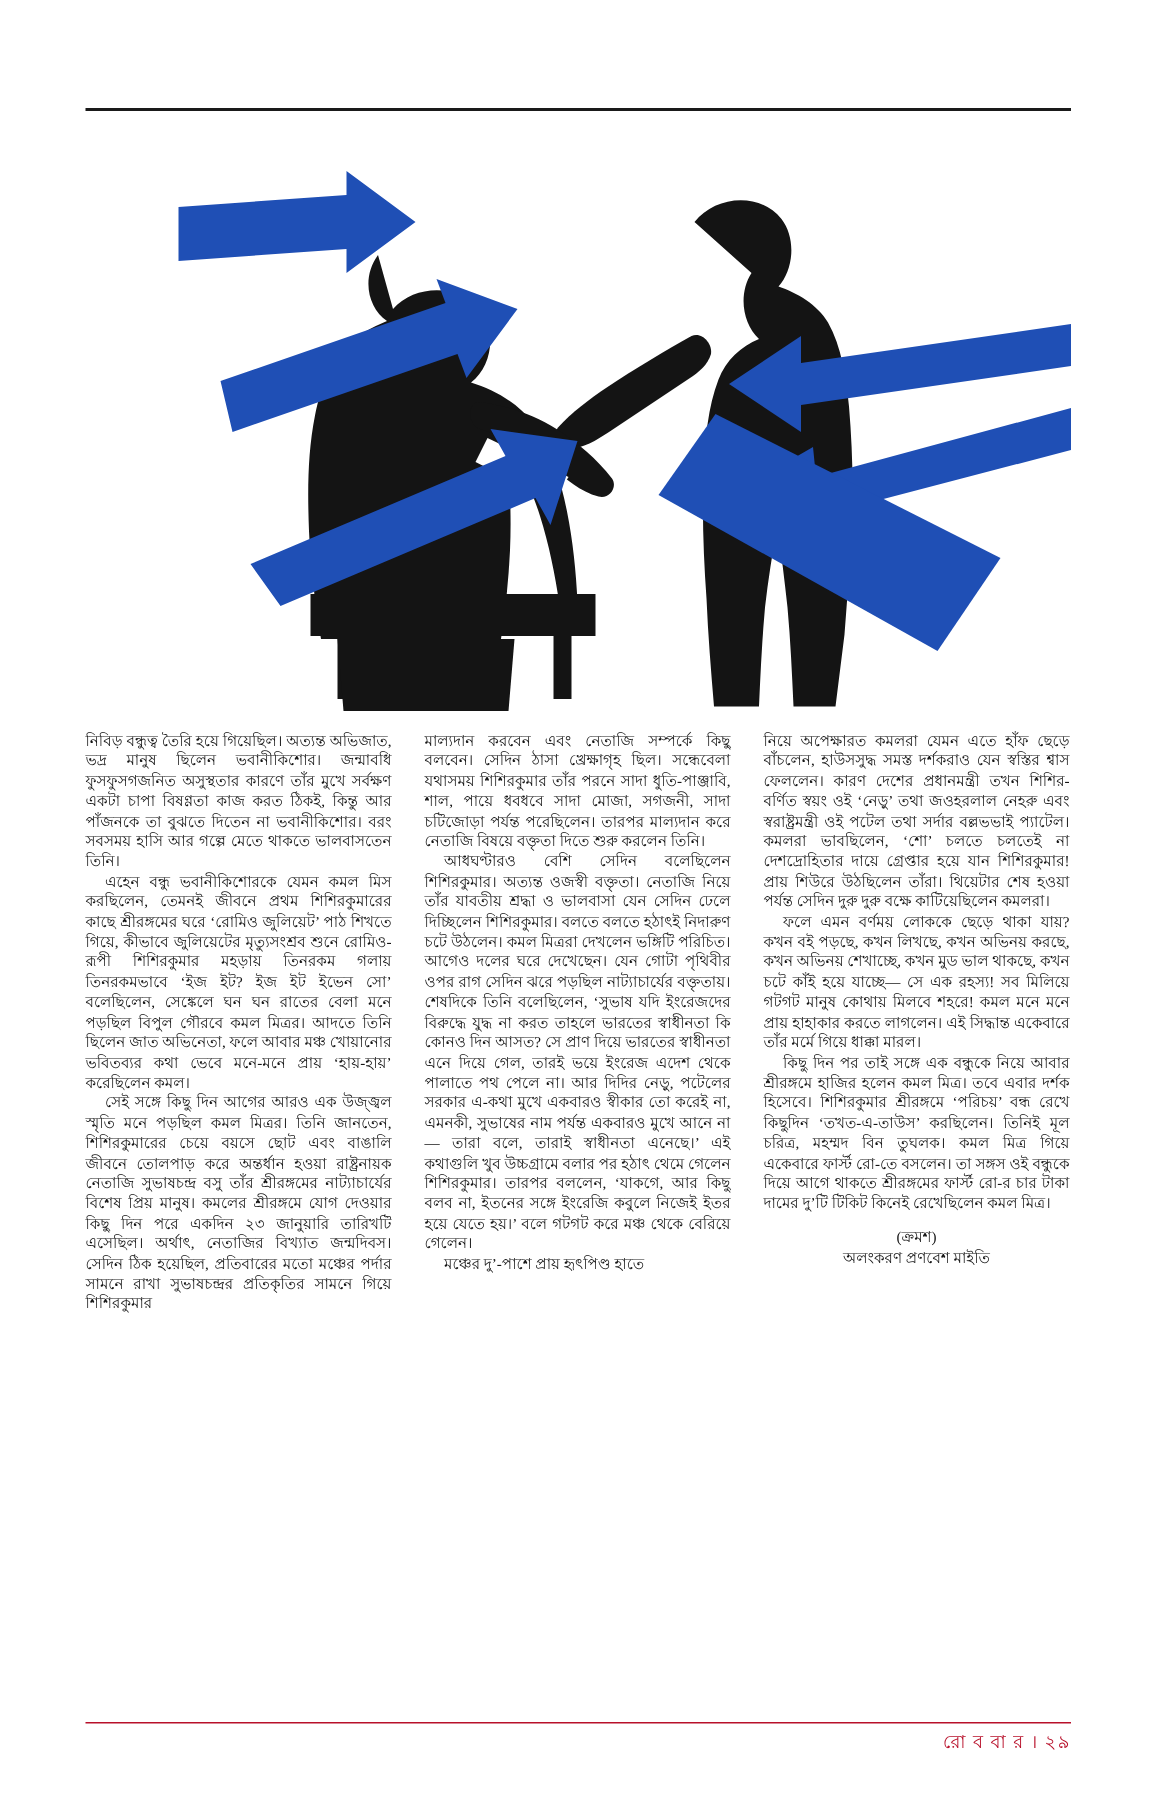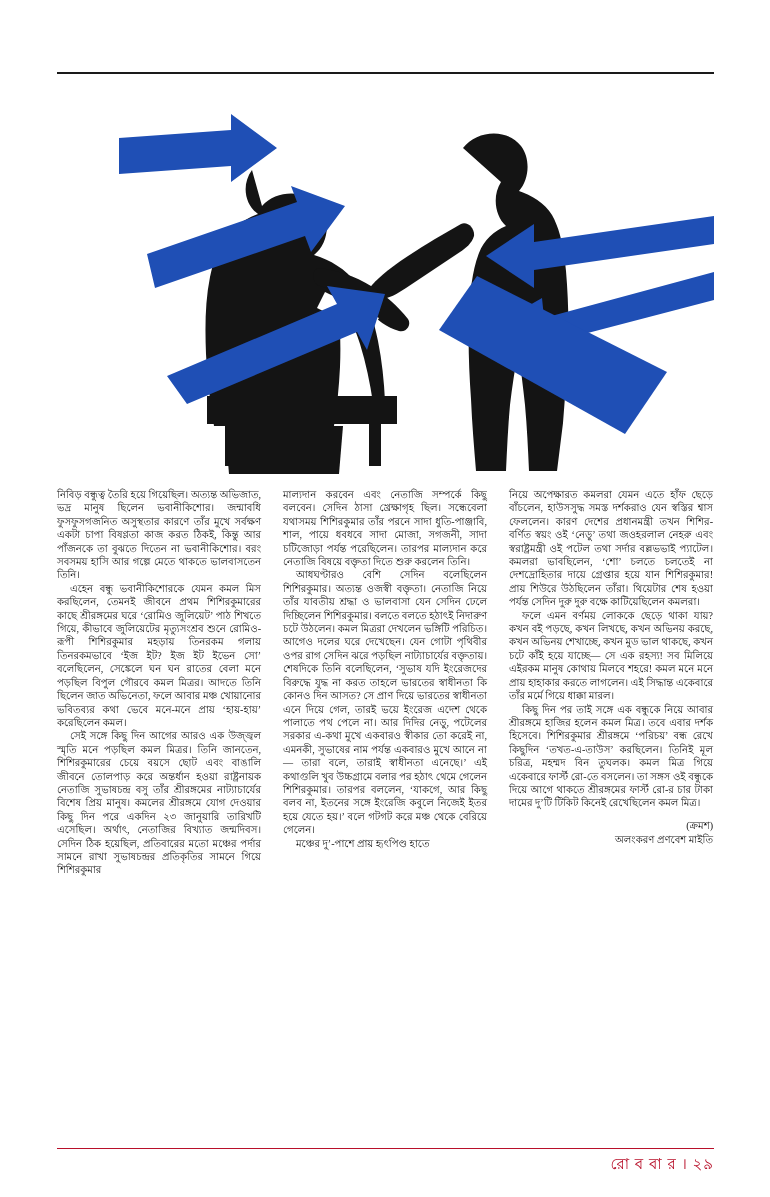--- a/index.html
+++ b/index.html
@@ -62,40 +62,40 @@
   }
   .col p {
     margin: 0;
     text-indent: 13px;
   }
   .col p.first {
     text-indent: 0;
   }
   .credit {
     margin-top: 9px;
-    text-align: right;
+    text-align: center;
     font-size: 10.1px;
     line-height: 14px;
   }
   .credit div { text-indent: 0; }
 
   
   .footer-rule {
     position: absolute;
     left: 57px;
     top: 1148px;
     width: 657px;
     height: 1px;
     background: #b8102a;
   }
   .footer {
     position: absolute;
     right: 56px;
     top: 1152px;
-    font-size: 15px;
+    font-size: 12px;
     letter-spacing: 1px;
     color: #b8102a;
   }
 </style>
 </head>
 <body>
 
 <div class="page">
 
   <div class="top-rule"></div>
@@ -158,21 +158,21 @@
     </div>
 
     <div class="col">
       <p class="first">মাল্যদান করবেন এবং নেতাজি সম্পর্কে কিছু বলবেন। সেদিন ঠাসা খ্রেক্ষাগৃহ ছিল। সন্ধেবেলা যথাসময় শিশিরকুমার তাঁর পরনে সাদা ধুতি-পাঞ্জাবি, শাল, পায়ে ধবধবে সাদা মোজা, সগজনী, সাদা চটিজোড়া পর্যন্ত পরেছিলেন। তারপর মাল্যদান করে নেতাজি বিষয়ে বক্তৃতা দিতে শুরু করলেন তিনি।</p>
       <p>আধঘণ্টারও বেশি সেদিন বলেছিলেন শিশিরকুমার। অত্যন্ত ওজস্বী বক্তৃতা। নেতাজি নিয়ে তাঁর যাবতীয় শ্রদ্ধা ও ভালবাসা যেন সেদিন ঢেলে দিচ্ছিলেন শিশিরকুমার। বলতে বলতে হঠাৎই নিদারুণ চটে উঠলেন। কমল মিত্ররা দেখলেন ভঙ্গিটি পরিচিত। আগেও দলের ঘরে দেখেছেন। যেন গোটা পৃথিবীর ওপর রাগ সেদিন ঝরে পড়ছিল নাট্যাচার্যের বক্তৃতায়। শেষদিকে তিনি বলেছিলেন, ‘সুভাষ যদি ইংরেজদের বিরুদ্ধে যুদ্ধ না করত তাহলে ভারতের স্বাধীনতা কি কোনও দিন আসত? সে প্রাণ দিয়ে ভারতের স্বাধীনতা এনে দিয়ে গেল, তারই ভয়ে ইংরেজ এদেশ থেকে পালাতে পথ পেলে না। আর দিদির নেড়ু, পটেলের সরকার এ-কথা মুখে একবারও স্বীকার তো করেই না, এমনকী, সুভাষের নাম পর্যন্ত একবারও মুখে আনে না— তারা বলে, তারাই স্বাধীনতা এনেছে।’ এই কথাগুলি খুব উচ্চগ্রামে বলার পর হঠাৎ থেমে গেলেন শিশিরকুমার। তারপর বললেন, ‘যাকগে, আর কিছু বলব না, ইতনের সঙ্গে ইংরেজি কবুলে নিজেই ইতর হয়ে যেতে হয়।’ বলে গটগট করে মঞ্চ থেকে বেরিয়ে গেলেন।</p>
       <p>মঞ্চের দু’-পাশে প্রায় হৃৎপিণ্ড হাতে</p>
     </div>
 
     <div class="col">
       <p class="first">নিয়ে অপেক্ষারত কমলরা যেমন এতে হাঁফ ছেড়ে বাঁচলেন, হাউসসুদ্ধ সমস্ত দর্শকরাও যেন স্বস্তির শ্বাস ফেললেন। কারণ দেশের প্রধানমন্ত্রী তখন শিশির-বর্ণিত স্বয়ং ওই ‘নেড়ু’ তথা জওহরলাল নেহরু এবং স্বরাষ্ট্রমন্ত্রী ওই পটেল তথা সর্দার বল্লভভাই প্যাটেল। কমলরা ভাবছিলেন, ‘শো’ চলতে চলতেই না দেশদ্রোহিতার দায়ে গ্রেপ্তার হয়ে যান শিশিরকুমার! প্রায় শিউরে উঠছিলেন তাঁরা। থিয়েটার শেষ হওয়া পর্যন্ত সেদিন দুরু দুরু বক্ষে কাটিয়েছিলেন কমলরা।</p>
-      <p>ফলে এমন বর্ণময় লোককে ছেড়ে থাকা যায়? কখন বই পড়ছে, কখন লিখছে, কখন অভিনয় করছে, কখন অভিনয় শেখাচ্ছে, কখন মুড ভাল থাকছে, কখন চটে কাঁই হয়ে যাচ্ছে— সে এক রহস্য! সব মিলিয়ে এইরকম মানুষ কোথায় মিলবে শহরে! কমল মনে মনে প্রায় হাহাকার করতে লাগলেন। এই সিদ্ধান্ত একেবারে তাঁর মর্মে গিয়ে ধাক্কা মারল।</p>
+      <p>ফলে এমন বর্ণময় লোককে ছেড়ে থাকা যায়? কখন বই পড়ছে, কখন লিখছে, কখন অভিনয় করছে, কখন অভিনয় শেখাচ্ছে, কখন মুড ভাল থাকছে, কখন চটে কাঁই হয়ে যাচ্ছে— সে এক রহস্য! সব মিলিয়ে গটগট মানুষ কোথায় মিলবে শহরে! কমল মনে মনে প্রায় হাহাকার করতে লাগলেন। এই সিদ্ধান্ত একেবারে তাঁর মর্মে গিয়ে ধাক্কা মারল।</p>
       <p>কিছু দিন পর তাই সঙ্গে এক বন্ধুকে নিয়ে আবার শ্রীরঙ্গমে হাজির হলেন কমল মিত্র। তবে এবার দর্শক হিসেবে। শিশিরকুমার শ্রীরঙ্গমে ‘পরিচয়’ বন্ধ রেখে কিছুদিন ‘তখত-এ-তাউস’ করছিলেন। তিনিই মূল চরিত্র, মহম্মদ বিন তুঘলক। কমল মিত্র গিয়ে একেবারে ফার্স্ট রো-তে বসলেন। তা সঙ্গস ওই বন্ধুকে দিয়ে আগে থাকতে শ্রীরঙ্গমের ফার্স্ট রো-র চার টাকা দামের দু’টি টিকিট কিনেই রেখেছিলেন কমল মিত্র।</p>
       <div class="credit">
         <div>(ক্রমশ)</div>
         <div>অলংকরণ প্রণবেশ মাইতি</div>
       </div>
     </div>
 
   </div>
 
   <div class="footer-rule"></div>

